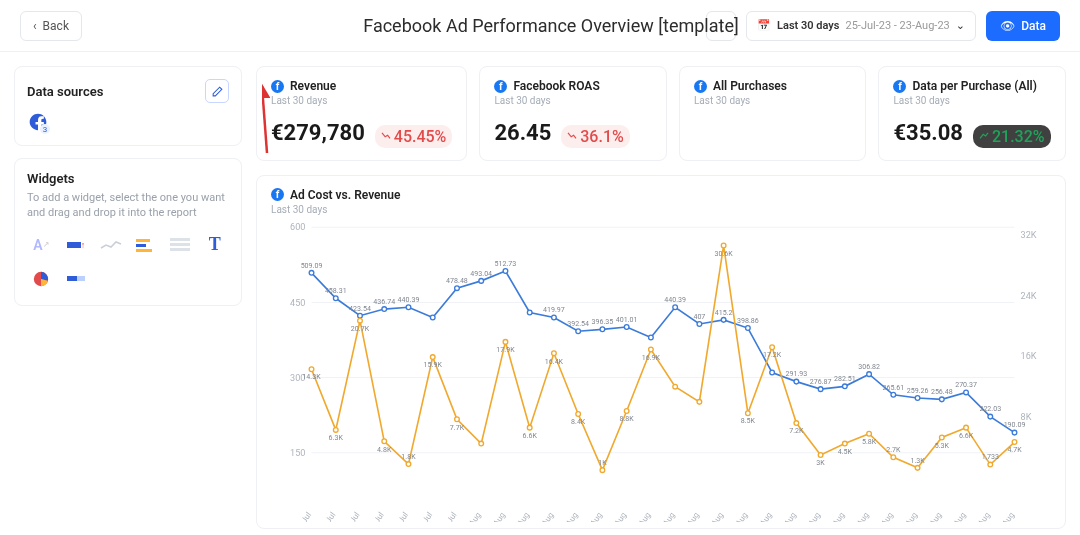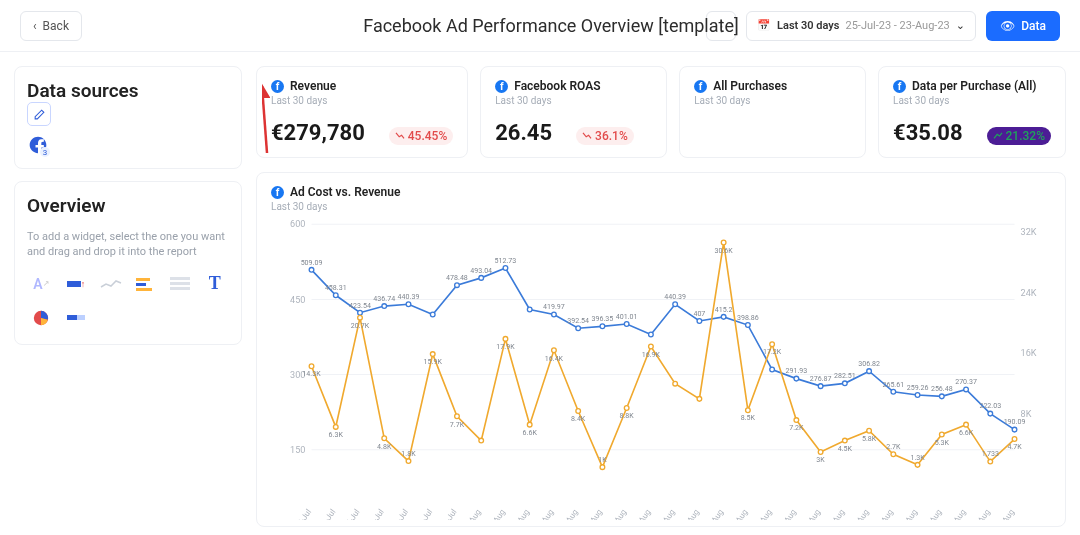--- a/index.html
+++ b/index.html
@@ -74,22 +74,22 @@
     padding: 14px 14px;
   }
   .panel {
     border:1px solid #eef0f4;
     border-radius:8px;
     padding:12px;
     margin-bottom:12px;
     position:relative;
   }
   .panel-title {
-    font-size:19px; font-weight:600; color:#222;
-    display:flex; justify-content:space-between; flex-direction:column;
+    font-size:13px; font-weight:600; color:#222;
+    display:flex; justify-content:space-between; align-items:center;
   }
   .edit-btn {
     width:24px; height:24px;
     border:1px solid #c9d6ff;
     border-radius:5px; background:#fff;
     display:flex; align-items:center; justify-content:center;
     cursor:pointer;
   }
   .ds-row { margin-top:8px; display:flex; align-items:center; gap:6px; }
   .ds-icon {
@@ -99,21 +99,21 @@
   }
   .ds-badge {
     position:absolute; bottom:-1px; right:-1px;
     background:#eaf1ff; color:#2f5dd9;
     font-size:8px; border-radius:50%;
     width:10px; height:10px;
     display:flex; align-items:center; justify-content:center;
   }
   .panel-sub {
     font-size:11px; color:#9aa1ab; line-height:1.4;
-    margin-top:12px;
+    margin-top:4px;
   }
   .widgets-grid {
     display:grid; grid-template-columns:repeat(6,1fr);
     gap:6px; margin-top:10px;
   }
   .wgt {
     height:28px;
     border-radius:4px;
     display:flex; align-items:center; justify-content:center;
     cursor:grab;
@@ -133,28 +133,28 @@
     border:1px solid #eef0f4; border-radius:8px;
     padding:12px 14px;
   }
   .card-head { display:flex; align-items:center; gap:6px; font-size:12px; font-weight:600; color:#222;}
   .fb-icon {
     width:13px; height:13px; border-radius:50%; background:#1877f2;
     display:flex; align-items:center; justify-content:center;
     color:#fff; font-size:10px; font-weight:700;
   }
   .card-sub { font-size:10px; color:#a6adb7; margin-top:2px; }
-  .card-val { font-size:22px; font-weight:700; margin-top:14px; display:flex; align-items:baseline; gap:24px;}
+  .card-val { font-size:22px; font-weight:700; margin-top:14px; display:flex; align-items:baseline; gap:10px;}
   .delta {
     display:inline-flex; align-items:center; gap:3px;
-    font-size:12px; font-weight:500;
+    font-size:16px; font-weight:500;
     padding:2px 6px; border-radius:10px;
   }
   .delta.down { background:#fdeeee; color:#e24b4b; }
-  .delta.up { background:#4c1d95; color:#1fa35a; }
+  .delta.up { background:#404040; color:#1fa35a; }
 
   .chart-card {
     border:1px solid #eef0f4; border-radius:8px;
     padding:12px 14px 6px 14px; flex:1;
     display:flex; flex-direction:column;
   }
   .chart-body { flex:1; position:relative; }
   svg.chart { width:100%; height:100%; }
 
   .arrow {
@@ -212,21 +212,21 @@
           <svg width="20" height="20" viewBox="0 0 24 24">
               <path fill="#2f5dd9" d="M12 2 C17 2 22 6 22 12 C22 16 20 20 16 21 L16 15 L19 15 L19 12 L16 12 L16 10 C16 9 16 8 18 8 L19 8 L19 5 C18 5 17 5 16 5 C13 5 12 7 12 10 L12 12 L9 12 L9 15 L12 15 L12 22 C6 21 2 17 2 12 C2 6 7 2 12 2 Z"></path>
             </svg>
           <div class="ds-badge">3</div>
         </div>
       </div>
     </div>
 
     <div class="panel">
       <div class="panel-title">
-          <span>Overview</span>
+          <span>Widgets</span>
         </div>
       <div class="panel-sub">To add a widget, select the one you want and drag and drop it into the report</div>
       <div class="widgets-grid">
         <div class="wgt">
             <span style="color:#b0b8ff;font-weight:600">A</span>
             <span style="color:#ccc;font-size:8px">↗</span>
           </div>
         <div class="wgt">
             <span style="width:14px;height:6px;background:#2f5dd9;display:inline-block"></span>
             <span style="color:#e24b4b;font-size:9px">↑</span>

